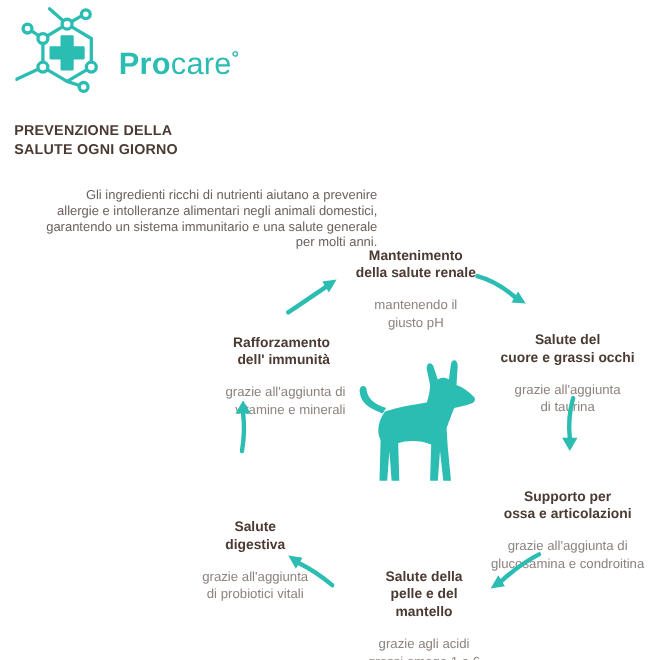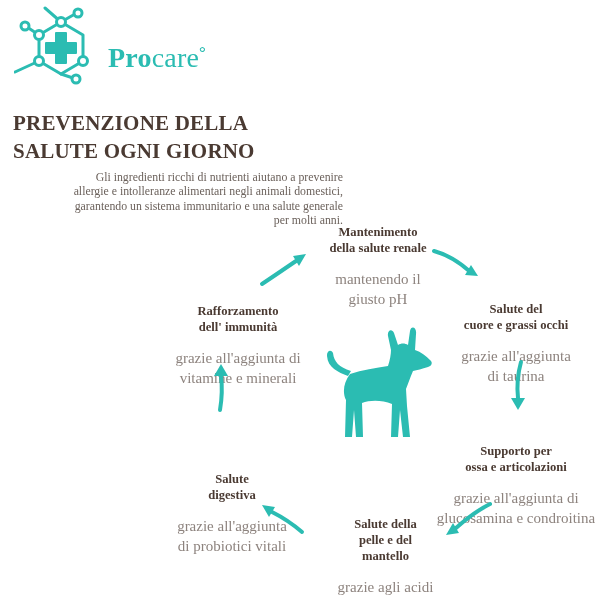--- a/index.html
+++ b/index.html
@@ -1,51 +1,51 @@
 <!DOCTYPE html>
 <html><head>
 <meta charset="utf-8">
 <style>
   html,body{margin:0;padding:0;background:#ffffff;}
   .canvas{
     position:relative;width:600px;height:600px;background:#ffffff;overflow:hidden;
-    font-family:Liberation Serif, serif;
+    font-family:Liberation Sans, sans-serif;
   }
   
   .logo{position:absolute;left:14px;top:6px;display:flex;align-items:center;}
   .logo-icon{width:92px;height:95px;}
   .brand{font-size:28px;color:#2bbcb2;letter-spacing:0.2px;margin-left:2px;margin-top:8px;}
   .brand .b{font-weight:700;}
   .brand .l{font-weight:400;}
   .brand .deg{font-size:17px;position:relative;top:-9px;font-weight:700;}
   
   .page-title{
     position:absolute;left:13px;top:110px;margin:0;
-    font-size:21px;font-weight:700;color:#4a3a32;line-height:1.32;
+    font-size:13px;font-weight:700;color:#4a3a32;line-height:1.32;
     white-space:pre-line;letter-spacing:0.2px;
   }
   .intro{
     position:absolute;left:13px;top:170px;margin:0;width:330px;
     font-size:11.8px;color:#6b615b;line-height:1.22;white-space:pre-line;text-align:right;
   }
   
   .benefit{position:absolute;text-align:center;}
   .benefit .title{
     font-size:12.6px;font-weight:700;color:#4a3a32;line-height:1.28;
     white-space:pre-line;margin:14px;
   }
   .benefit .sub{
-    font-size:15px;color:#8d837e;line-height:1.3;white-space:pre-line;margin:7px 0 0 0;
+    font-size:12px;color:#8d837e;line-height:1.3;white-space:pre-line;margin:7px 0 0 0;
   }
   .pos-renale{left:288px;top:210px;width:180px;}
   .pos-cuore{left:436px;top:287px;width:160px;}
   .pos-ossa{left:428px;top:429px;width:176px;}
   .pos-pelle{left:318px;top:502px;width:135px;}
   .pos-digestiva{left:172px;top:457px;width:120px;}
-  .pos-immunita{left:162px;top:289px;width:152px;}
+  .pos-immunita{left:162px;top:289px;width:152px;text-align:right;}
   
   .abs{position:absolute;}
   .teal-stroke{stroke:#2bbcb2;fill:none;stroke-width:4;stroke-linecap:round;}
   .teal-fill{fill:#2bbcb2;}
 </style>
 </head>
 <body>
 
 <div class="canvas">
 

